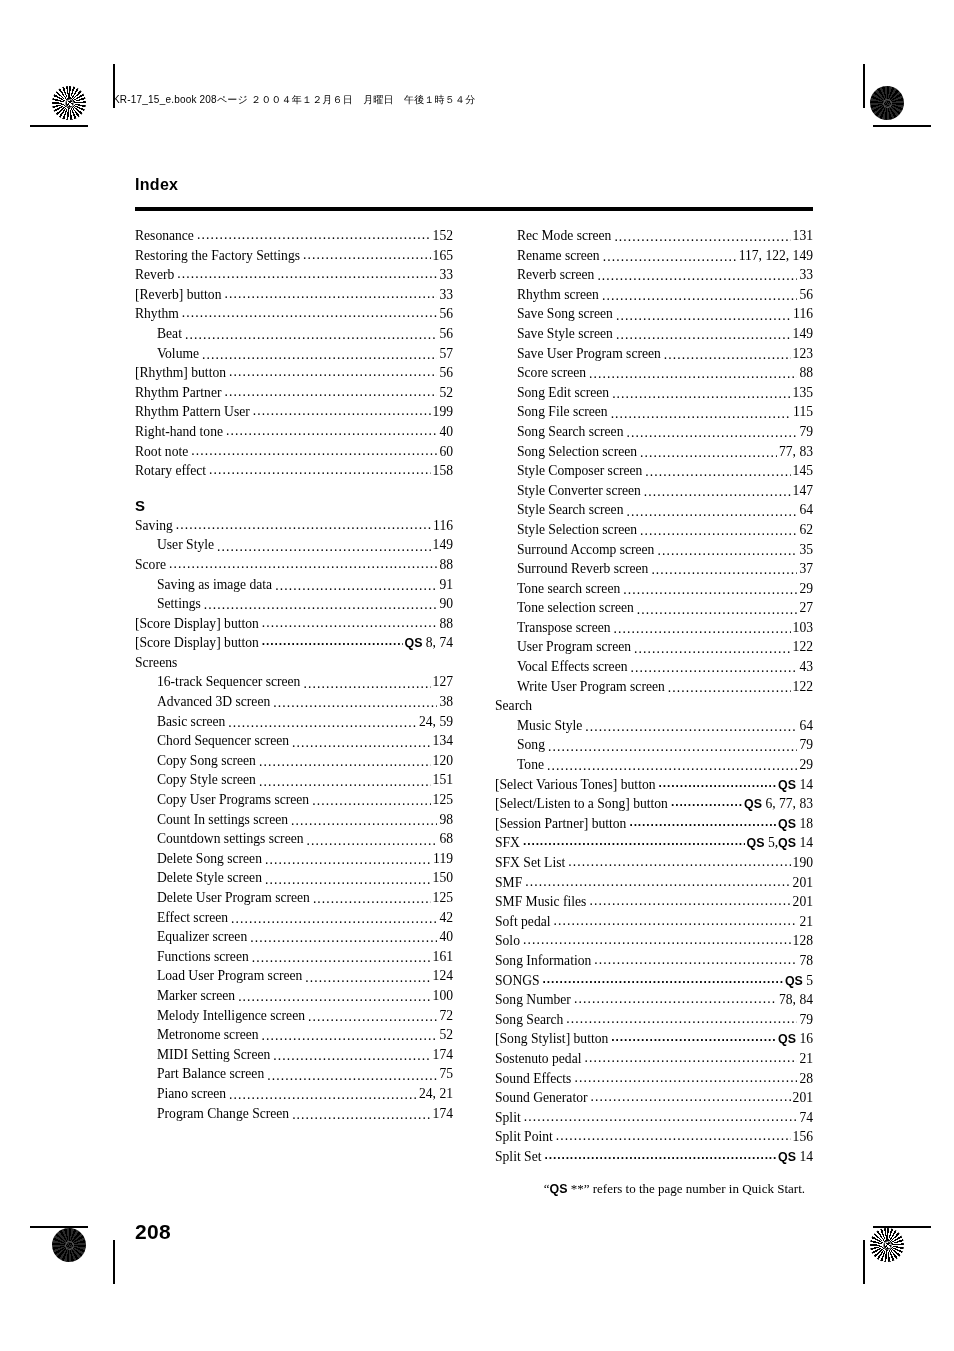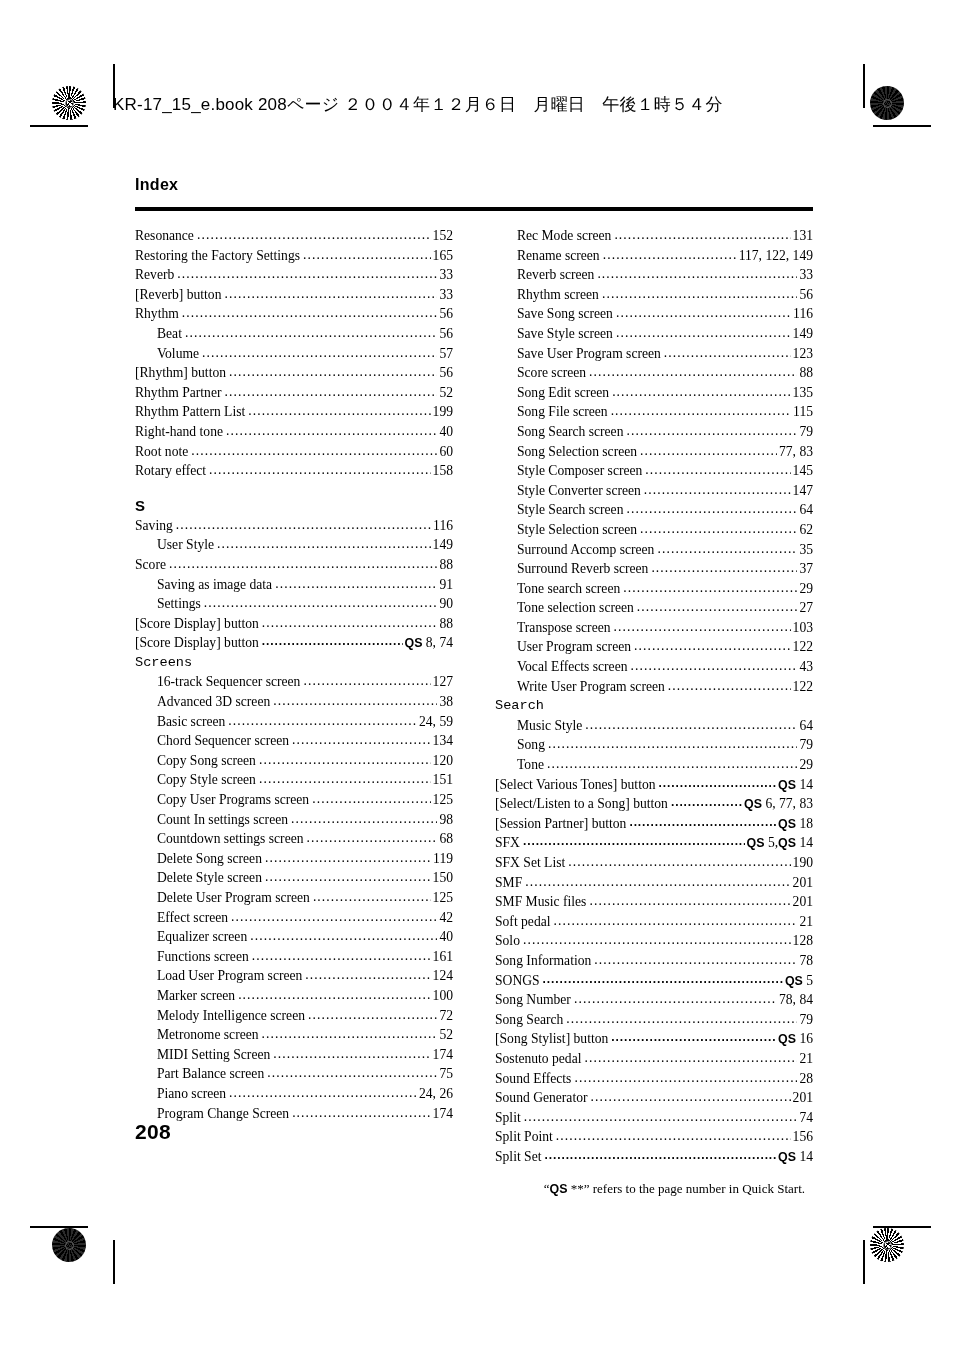--- a/index.html
+++ b/index.html
@@ -52,21 +52,21 @@
     background: #000;
     pointer-events: none;
   }
 
   
   .page-header {
     position: absolute;
     left: 113px;
     top: 93px;
     font-family: "Liberation Sans", "DejaVu Sans", sans-serif;
-    font-size: 17px;
+    font-size: 10px;
     letter-spacing: 0.2px;
     color: #000;
     white-space: nowrap;
   }
 
   
   .index-title {
     position: absolute;
     left: 135px;
     top: 176px;
@@ -108,21 +108,21 @@
 
   .entry {
     display: flex;
     align-items: baseline;
     font-size: 13.6px;
     line-height: 19.6px;
     height: 19.6px;
     white-space: nowrap;
     overflow: hidden;
   }
-  .entry.lvl1 { padding-left: 22px; }
+  .entry.lvl1 { padding-left: 22px; align-items: center; }
 
   .entry .label {
     flex: 0 0 auto;
     padding-right: 2px;
   }
   .entry .leader {
     flex: 1 1 auto;
     overflow: hidden;
     height: 13px;
     position: relative;
@@ -146,27 +146,27 @@
   }
   .entry .pages {
     flex: 0 0 auto;
     padding-left: 1px;
   }
   .entry .qs {
     font-family: "Liberation Sans", "DejaVu Sans", sans-serif;
     font-weight: bold;
     font-size: 12.4px;
   }
-  .entry.noleader .label { padding-right: 0; font-family: Liberation Mono, monospace; }
+  .entry.noleader .label { padding-right: 0; }
 
   
   .page-number {
     position: absolute;
     left: 135px;
-    top: 1120px;
+    top: 1220px;
     font-family: "Liberation Sans", "DejaVu Sans", sans-serif;
     font-weight: bold;
     font-size: 21px;
     letter-spacing: 0.3px;
   }
   .footnote {
     position: absolute;
     left: 485px;
     top: 1180px;
     width: 320px;
@@ -256,21 +256,21 @@
         <span class="label">[Rhythm] button</span>
         <span class="leader"></span>
         <span class="pages">56</span>
       </div>
       <div class="entry">
         <span class="label">Rhythm Partner</span>
         <span class="leader"></span>
         <span class="pages">52</span>
       </div>
       <div class="entry">
-        <span class="label">Rhythm Pattern List</span>
+        <span class="label">Rhythm Pattern User</span>
         <span class="leader"></span>
         <span class="pages">199</span>
       </div>
       <div class="entry">
         <span class="label">Right-hand tone</span>
         <span class="leader"></span>
         <span class="pages">40</span>
       </div>
       <div class="entry">
         <span class="label">Root note</span>
@@ -422,21 +422,21 @@
         <span class="pages">174</span>
       </div>
       <div class="entry lvl1">
         <span class="label">Part Balance screen</span>
         <span class="leader"></span>
         <span class="pages">75</span>
       </div>
       <div class="entry lvl1">
         <span class="label">Piano screen</span>
         <span class="leader"></span>
-        <span class="pages">24, 26</span>
+        <span class="pages">24, 21</span>
       </div>
       <div class="entry lvl1">
         <span class="label">Program Change Screen</span>
         <span class="leader"></span>
         <span class="pages">174</span>
       </div>
     </div>
     <div class="col">
       <div class="entry lvl1">
         <span class="label">Rec Mode screen</span>

